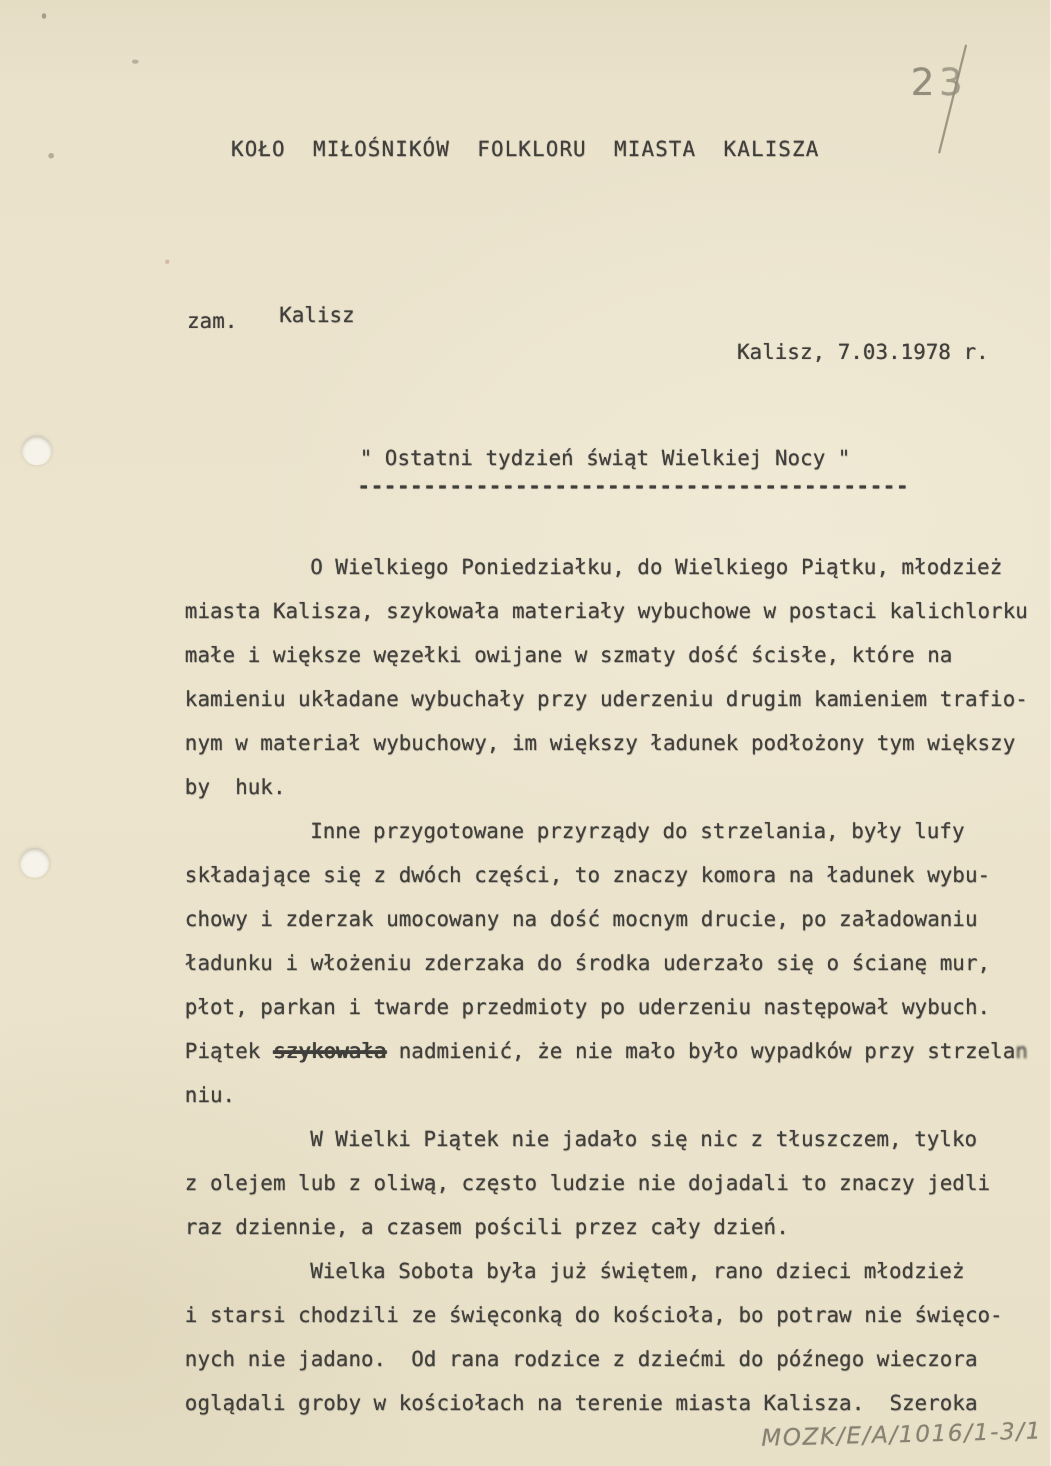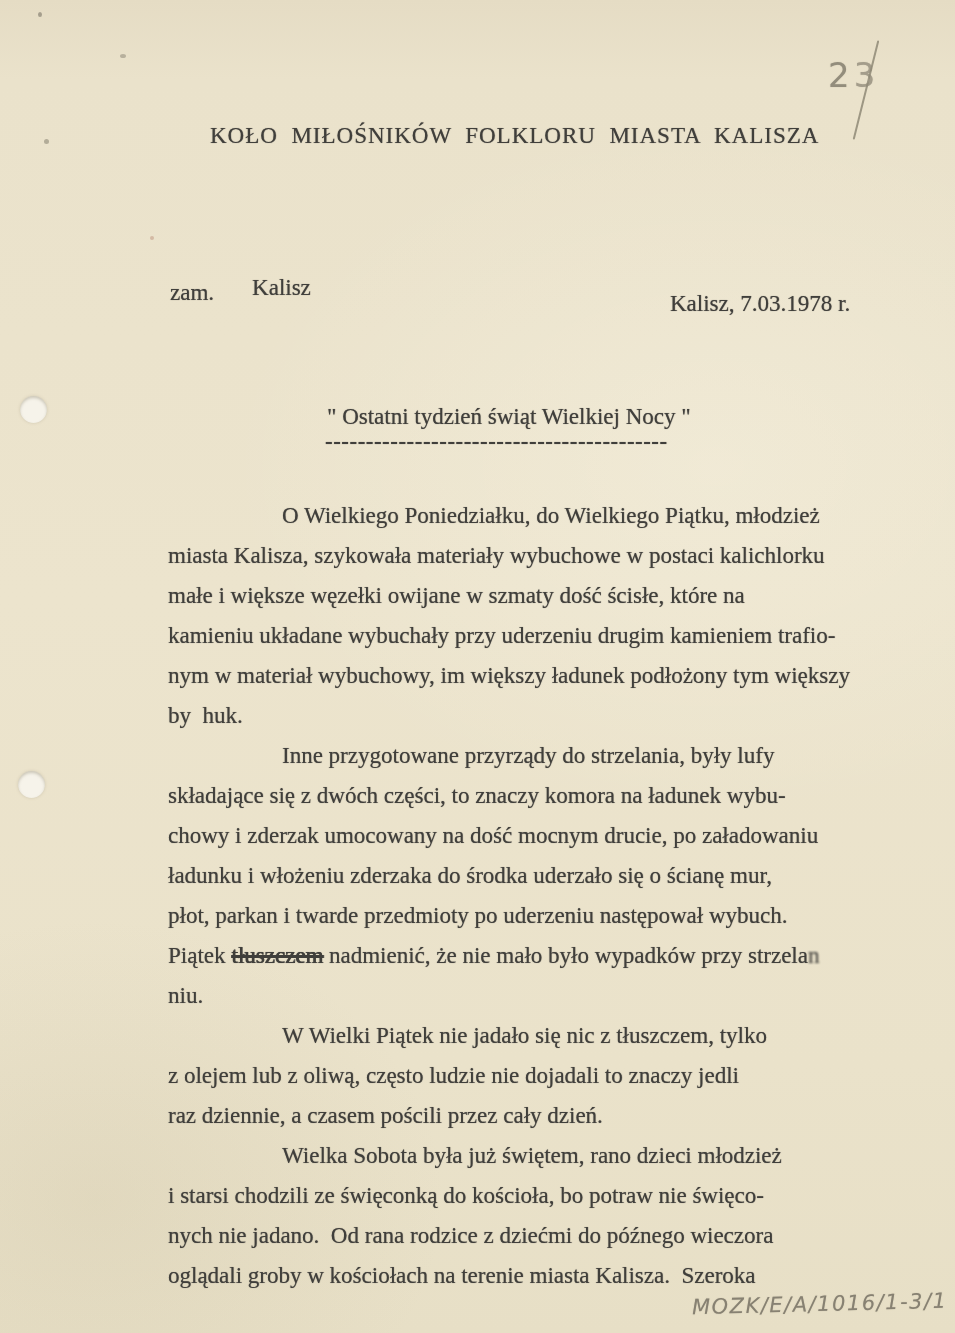--- a/index.html
+++ b/index.html
@@ -8,26 +8,25 @@
     background:
       radial-gradient(ellipse 700px 500px at 75% 35%, rgba(255,252,240,0.25), rgba(0,0,0,0) 70%),
       radial-gradient(ellipse 500px 400px at 10% 90%, rgba(190,178,145,0.18), rgba(0,0,0,0) 70%),
       linear-gradient(180deg,#e5dcc4 0%, #eae2cb 6%, #ece4cd 45%, #eae2ca 80%, #e7dfc6 100%);
     font-family:"DejaVu Sans Mono","Liberation Mono",monospace;
     color:#3e3d3a;
   }
   .page{position:absolute;inset:0;}
   .typed{
     position:absolute;
-    font-size:23px;
+    font-size:19px;
     line-height:40px;
     color:#403f3b;
     text-shadow:0 0 1px rgba(62,61,58,0.55), 0.4px 0.4px 0 rgba(62,61,58,0.25);
     white-space:pre-wrap;
-    font-family:Liberation Serif, serif;
   }
   .para{width:790px;text-indent:114px;}
   .noindent{text-indent:0;}
   .tight{line-height:29px;}
   .header{letter-spacing:1px;}
   .underline-dashes{
     font-weight:bold;letter-spacing:0.5px;line-height:20px;
     text-shadow:0 0 1px rgba(62,61,58,0.7);
   }
   .struck{
@@ -77,39 +76,39 @@
   <div class="speck speck2"></div>
   <div class="speck speck3"></div>
   <div class="speck speck4"></div>
 
   <div class="typed header" style="left:210px;top:116px;">KOŁO  MIŁOŚNIKÓW  FOLKLORU  MIASTA  KALISZA</div>
 
   <div class="typed tight" style="left:170px;top:220px;">
     <div><span>zam.</span><span class="raised">Kalisz</span></div>
   </div>
 
-  <div class="typed" style="left:670px;top:284px;">Kalisz, 7.03.1978 r.</div>
+  <div class="typed" style="left:670px;top:300px;">Kalisz, 7.03.1978 r.</div>
 
   <div class="typed" style="left:327px;top:402px;line-height:30px;">" Ostatni tydzień świąt Wielkiej Nocy "</div>
   <div class="typed underline-dashes" style="left:325px;top:432px;">------------------------------------------</div>
 
   <div class="typed para" style="left:168px;top:496px;">O Wielkiego Poniedziałku, do Wielkiego Piątku, młodzież
 miasta Kalisza, szykowała materiały wybuchowe w postaci kalichlorku
 małe i większe węzełki owijane w szmaty dość ścisłe, które na
 kamieniu układane wybuchały przy uderzeniu drugim kamieniem trafio-
 nym w materiał wybuchowy, im większy ładunek podłożony tym większy
 by  huk.</div>
 
   <div class="typed para" style="left:168px;top:736px;">Inne przygotowane przyrządy do strzelania, były lufy
 składające się z dwóch części, to znaczy komora na ładunek wybu-
 chowy i zderzak umocowany na dość mocnym drucie, po załadowaniu
 ładunku i włożeniu zderzaka do środka uderzało się o ścianę mur,
 płot, parkan i twarde przedmioty po uderzeniu następował wybuch.</div>
 
-  <div class="typed para noindent" style="left:168px;top:936px;"><span>Piątek </span><span class="struck">tłuszczem</span><span> nadmienić, że nie mało było wypadków przy strzela</span><span class="smudge">n</span></div>
+  <div class="typed para noindent" style="left:168px;top:936px;"><span>Piątek </span><span class="struck">szykowała</span><span> nadmienić, że nie mało było wypadków przy strzela</span><span class="smudge">n</span></div>
 
   <div class="typed para noindent" style="left:168px;top:976px;">niu.</div>
 
   <div class="typed para" style="left:168px;top:1016px;">W Wielki Piątek nie jadało się nic z tłuszczem, tylko
 z olejem lub z oliwą, często ludzie nie dojadali to znaczy jedli
 raz dziennie, a czasem pościli przez cały dzień.</div>
 
   <div class="typed para" style="left:168px;top:1136px;">Wielka Sobota była już świętem, rano dzieci młodzież
 i starsi chodzili ze święconką do kościoła, bo potraw nie święco-
 nych nie jadano.  Od rana rodzice z dziećmi do późnego wieczora

